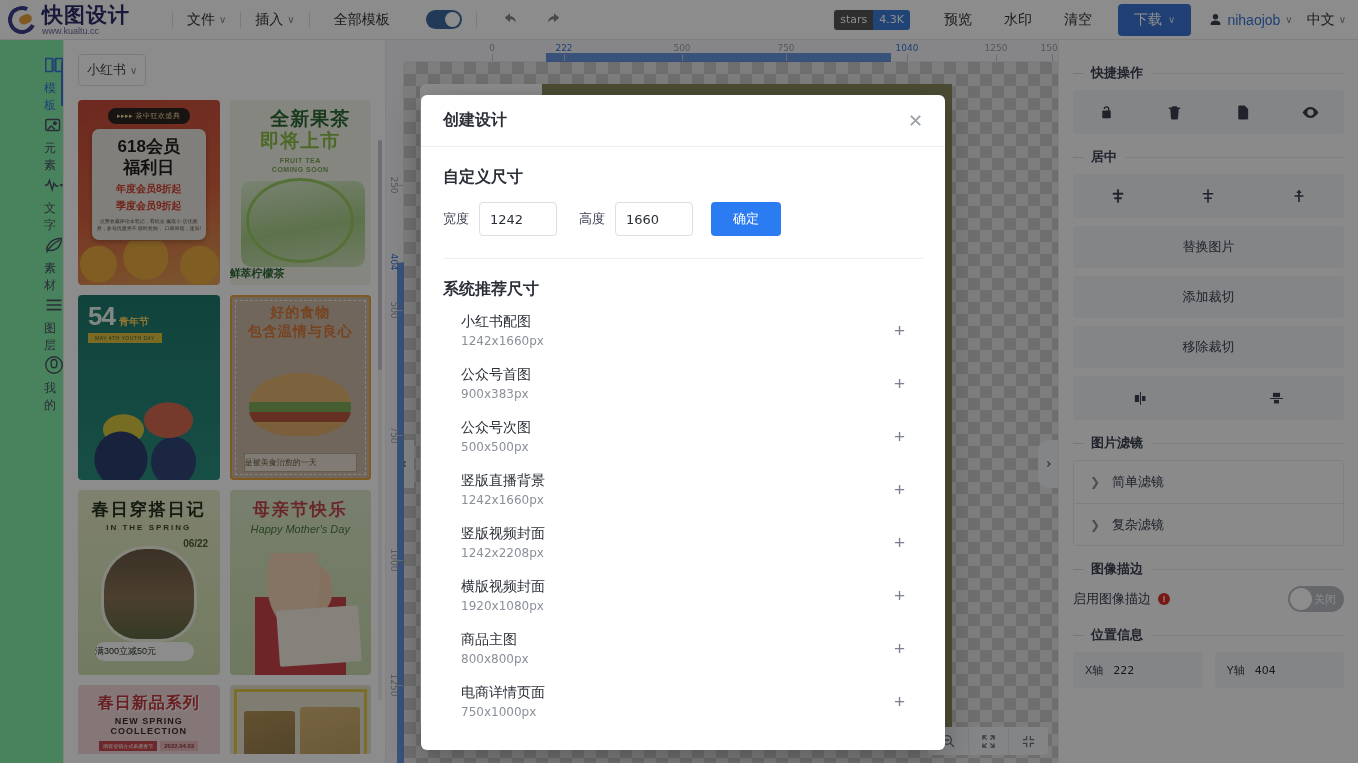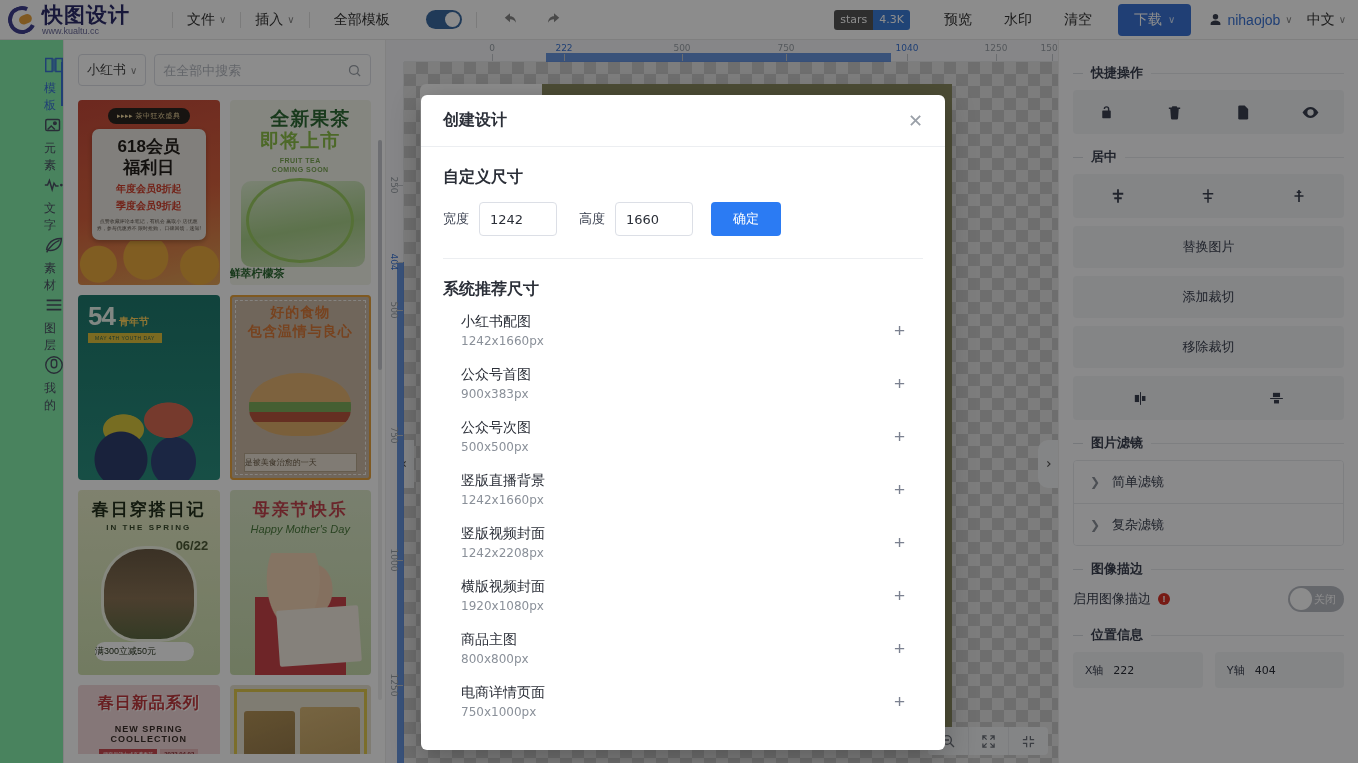--- a/index.html
+++ b/index.html
@@ -145,36 +145,36 @@
   .t4 .cap{position:absolute;bottom:8px;left:10%;right:10%;background:#e9e1d3;color:#6b5a45;
            font-size:8px;padding:3px 0;border:1px solid #b9a88f;}
 
   .t5 { background:linear-gradient(180deg,#e7ecc8,#cfe0b0); }
   .t5 .h  { font-size:17px;font-weight:bold;color:#23301c;letter-spacing:2px;}
   .t5 .en { font-size:8px;color:#39492c;letter-spacing:2px;margin-top:2px;font-weight:bold;}
   .t5 .ph { position:absolute;left:16%;right:16%;top:30%;bottom:18%;border-radius:46% 46% 38% 38%;
             background:linear-gradient(180deg,#6b5a44,#8a7355 55%,#5f6b44);border:3px solid #f3f6e6;}
   .t5 .pill{position:absolute;bottom:14px;left:12%;right:18%;background:#fff;border-radius:11px;
             font-size:9px;color:#28351f;padding:3px 0;}
-  .t5 .date{position:absolute;right:8%;top:26%;font-size:13px;color:#4d5a36;font-weight:bold;}
+  .t5 .date{position:absolute;right:8%;top:26%;font-size:10px;color:#4d5a36;font-weight:bold;}
 
   .t6 { background:linear-gradient(180deg,#dce8c9,#c9dcae); }
   .t6 .h  { font-size:17px;font-weight:bold;color:#c1444e;letter-spacing:2px;}
   .t6 .en { font-size:11px;color:#4a7a3c;margin-top:2px;font-style:italic;}
   .t6 .mom{position:absolute;left:18%;right:18%;bottom:0;top:34%;
            background:radial-gradient(ellipse at 42% 22%,#f3d3b4 26px,transparent 27px),
                       radial-gradient(ellipse at 66% 30%,#f0cdae 17px,transparent 18px),
                       linear-gradient(180deg,transparent 36%,#c9444a 36%);}
   .t6 .card2{position:absolute;left:34%;right:8%;bottom:6%;height:30%;background:#f2ece0;
              border-radius:2px;transform:rotate(-4deg);}
 
   .t7 { background:#f2d9da; }
   .t7 .h  { font-size:16px;font-weight:bold;color:#c0393f;letter-spacing:1px;
             text-shadow:1px 1px 0 #fff;}
-  .t7 .en { font-size:9px;font-weight:bold;color:#3b2f2a;letter-spacing:1px;margin-top:10px;}
+  .t7 .en { font-size:9px;font-weight:bold;color:#3b2f2a;letter-spacing:1px;margin-top:2px;}
   .t7 .bar{ display:flex;gap:3px;margin-top:5px;align-items:center;}
   .t7 .b1 { background:#c94a50;color:#fff;font-size:5px;padding:2px 4px;}
   .t7 .b2 { background:#e7b9bb;color:#8c3338;font-size:6px;padding:2px 4px;font-weight:bold;}
 
   .t8 { background:#e8e2cf; }
   .t8 .fr { position:absolute;inset:4px;border:3px solid #e0c84d; }
   .t8 .p1 { position:absolute;left:10%;top:14%;width:36%;height:58%;border-radius:3px;
             background:linear-gradient(160deg,#b59458,#7d6540); }
   .t8 .p2 { position:absolute;right:8%;top:12%;width:42%;height:62%;border-radius:3px;
             background:linear-gradient(160deg,#d8b778,#a98c4f); }
@@ -400,27 +400,20 @@
         <span>我的</span>
       </div>
     </div>
 
     <div class="tplpanel">
       <div class="tpl-search">
         <div class="cat-select">
           <span>小红书</span>
           <span class="caret">∨</span>
         </div>
-        <div class="search-box">
-          <input type="text" placeholder="在全部中搜索" style="">
-          <svg width="15" height="15" viewBox="0 0 24 24" fill="none" stroke="#9aa0a8" stroke-width="2">
-              <circle cx="11" cy="11" r="7"></circle>
-              <path d="M16.5 16.5L21 21"></path>
-            </svg>
-        </div>
       </div>
 
       <div class="tpl-grid">
 
         <div class="tpl-card t1">
           <div class="blob"></div>
           <div class="tc-in">
             <div class="chip">▸▸▸▸ 茶中狂欢盛典</div>
             <div class="card">
               <div class="h">618会员</div>

